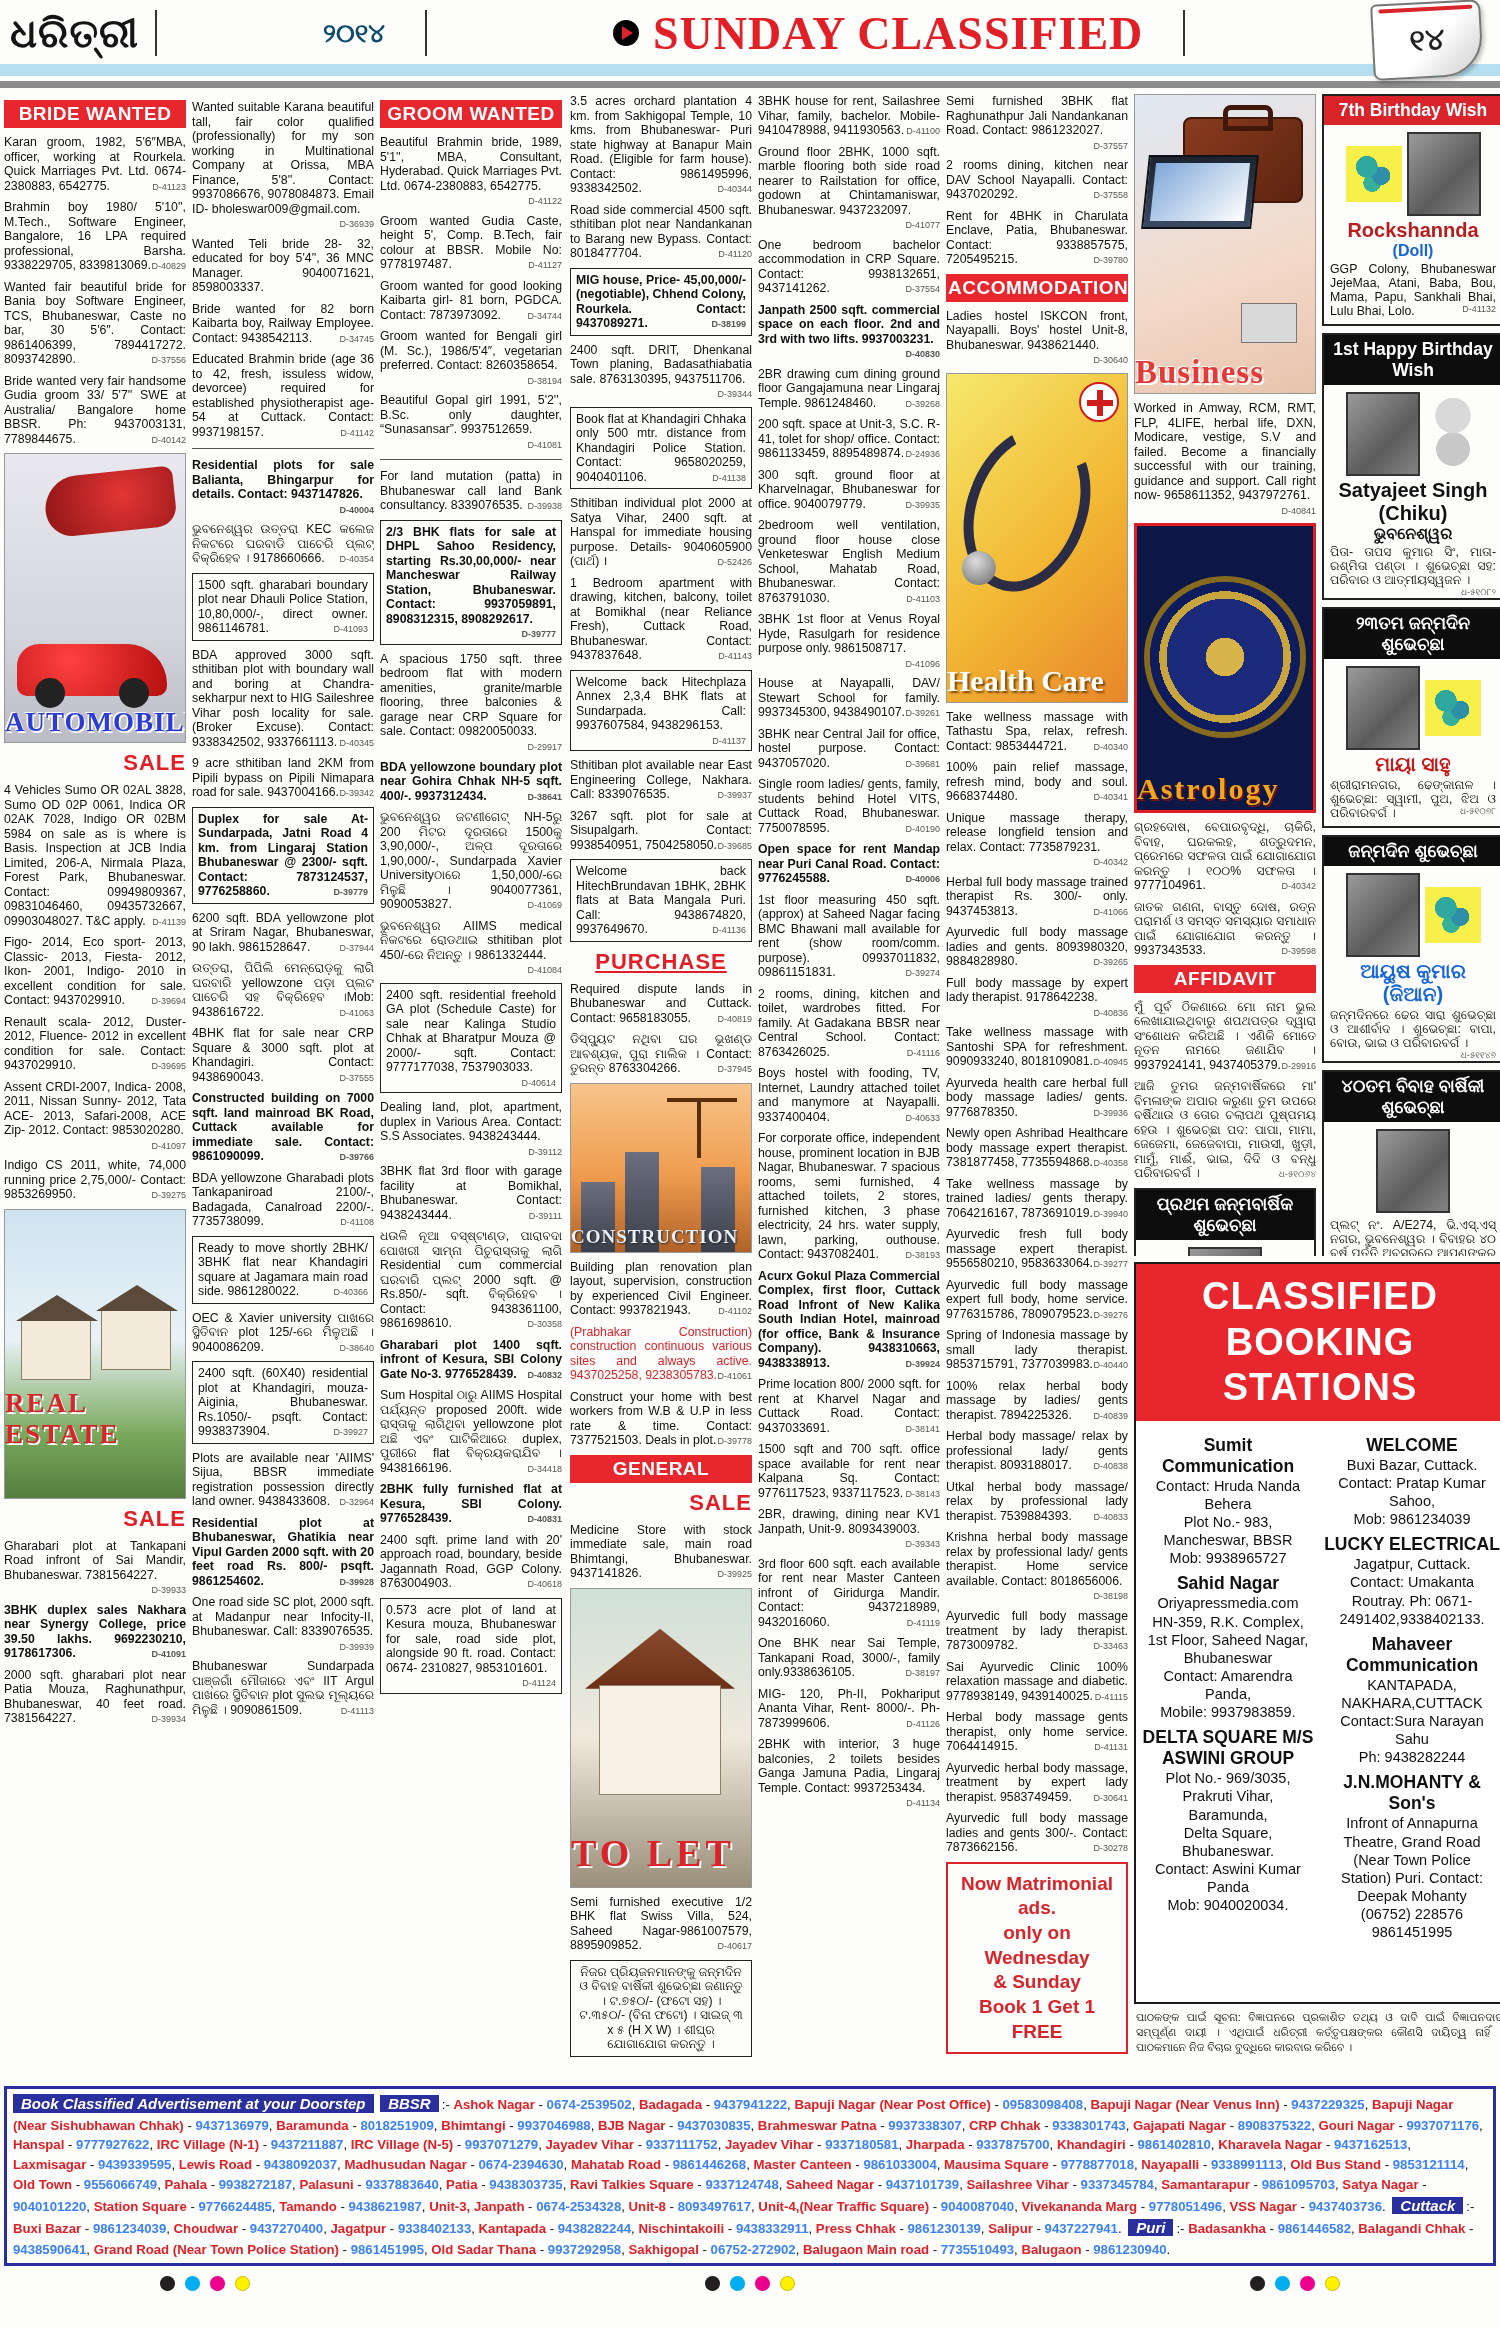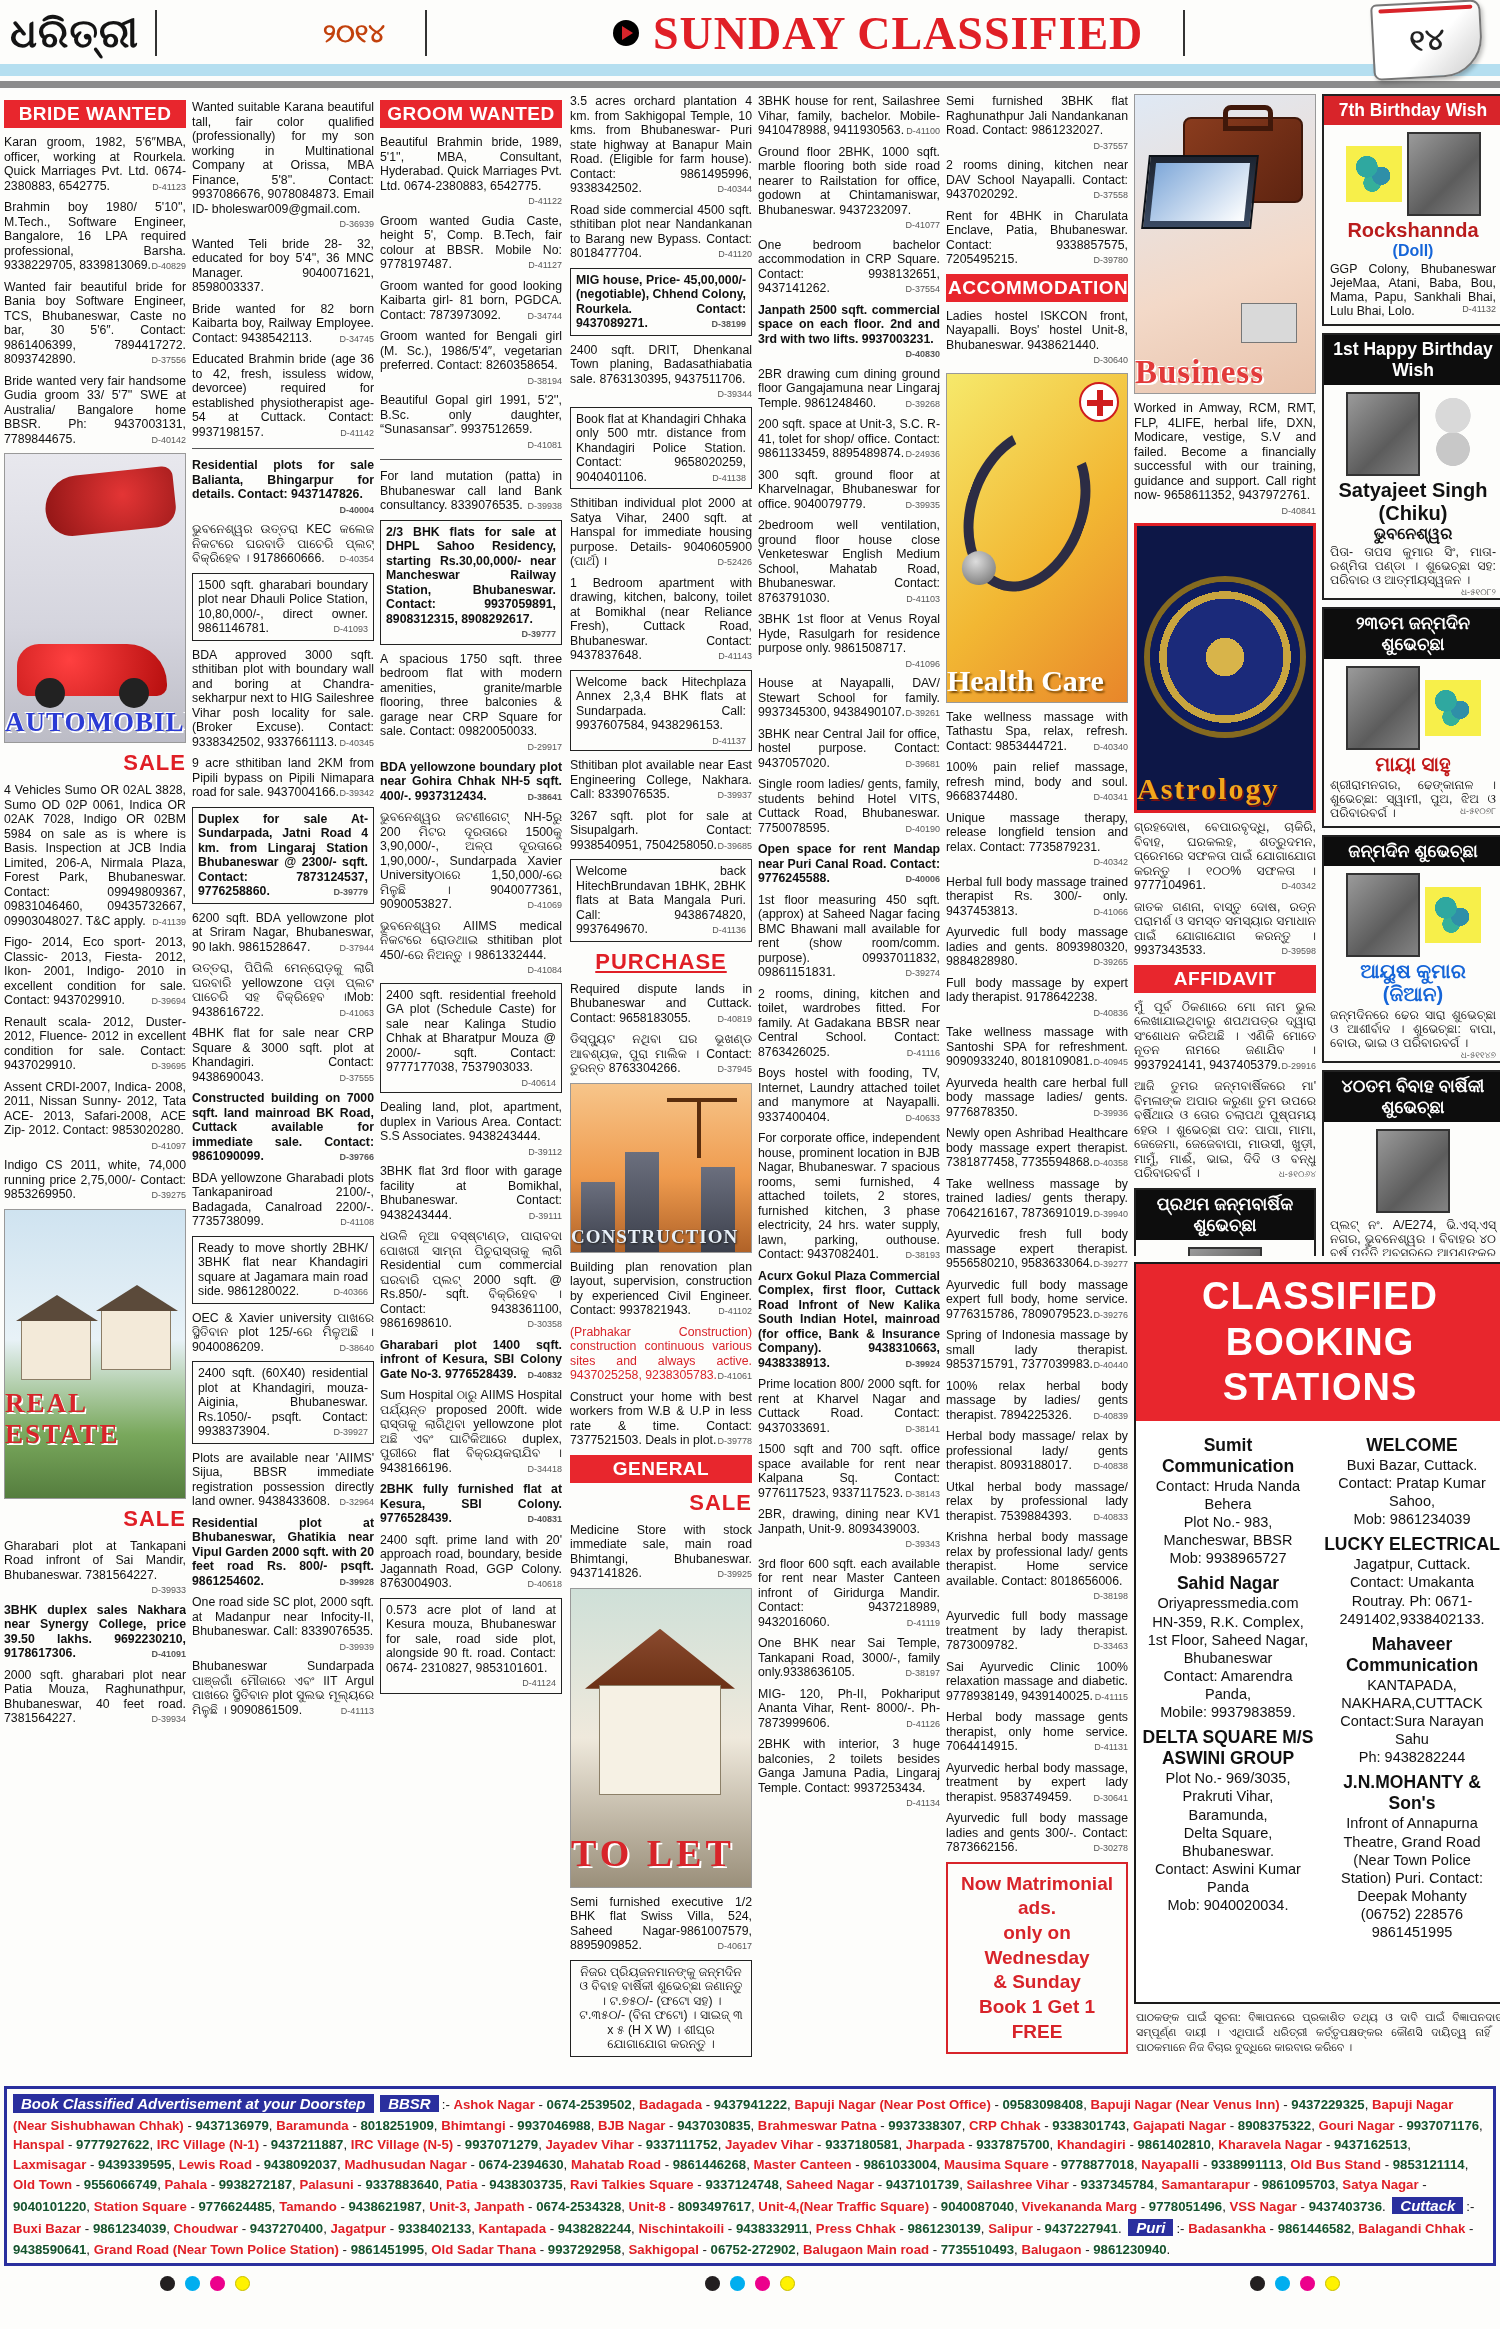--- a/index.html
+++ b/index.html
@@ -3,21 +3,21 @@
 <meta charset="utf-8">
 <style>
   * { margin:0; padding:0; box-sizing:border-box; }
   body { width:1500px; background:#fff; font-family:"Liberation Sans", sans-serif; color:#111; }
   .page { width:1500px; height:2329px; position:relative; overflow:hidden; background:#fdfdfb; }
 
   
   .masthead { height:62px; display:flex; align-items:center; padding:4px 10px 0 10px; position:relative; }
   .paper-name { font-family:"Liberation Serif", serif; font-weight:bold; font-size:40px; color:#141414; letter-spacing:1px; }
   .vline { width:2px; height:46px; background:#333; margin:0 16px; }
-  .mast-date { font-size:26px; font-weight:bold; color:#c2410c; margin-left:150px; }
+  .mast-date { font-size:26px; font-weight:bold; color:#0c4a6e; margin-left:150px; }
   .mast-center { display:flex; align-items:center; gap:14px; margin-left:170px; }
   .dot-circle { width:26px; height:26px; border-radius:50%; background:#000; position:relative; }
   .dot-circle:after { content:""; position:absolute; left:9px; top:6px; border-left:11px solid #d8242a; border-top:7px solid transparent; border-bottom:7px solid transparent; }
   .mast-title { font-family:"Liberation Serif", serif; font-weight:bold; font-size:46px; color:#e01f26; letter-spacing:1px; }
   .page-curl { position:absolute; right:18px; top:2px; width:110px; height:76px; background:linear-gradient(135deg,#ffffff 55%,#e8e8e8 75%,#cfcfcf 100%); border:2px solid #777; border-radius:6px 10px 40px 8px; transform:rotate(-3deg); box-shadow:2px 3px 4px rgba(0,0,0,.25); display:flex; align-items:center; justify-content:center; }
   .page-curl:before { content:""; position:absolute; top:3px; left:6px; right:6px; height:4px; background:#d8242a; border-radius:3px; }
   .curl-num { font-size:30px; font-weight:bold; color:#222; }
   .bar-blue { height:12px; background:#b5dff0; margin-top:2px; }
   .bar-gray { height:7px; background:#8c8c8c; margin-top:5px; }
 
@@ -114,21 +114,21 @@
   .booking-col { width:50%; padding:8px 4px; text-align:center; }
   .bk-name { font-weight:bold; font-size:17.5px; margin-top:6px; }
   .bk-line { font-size:14.5px; line-height:1.25; }
   .disclaimer { font-size:11px; line-height:1.35; padding:6px 2px; text-align:justify; }
 
   
   .footer { margin:6px 4px 0 4px; border:3px solid #2a2f9e; padding:4px 6px; font-size:13.2px; line-height:1.5; }
   .f-label { background:#2a2f9e; color:#fff; font-style:italic; font-weight:bold; padding:1px 8px; font-size:15px; }
   .f-region { background:#2a2f9e; color:#fff; font-weight:bold; font-style:italic; padding:0 8px; margin:0 3px; font-size:15px; }
   .f-name { color:#e01f26; font-weight:bold; }
-  .f-num { color:#14532d; font-weight:bold; }
+  .f-num { color:#3b82f6; font-weight:bold; }
 
   
   .regmarks { display:flex; justify-content:space-between; padding:10px 160px 0 160px; }
   .reg-cluster { display:flex; gap:10px; }
   .reg-dot { width:15px; height:15px; border-radius:50%; }
 </style>
 </head>
 <body>
 
 <div class="page">

